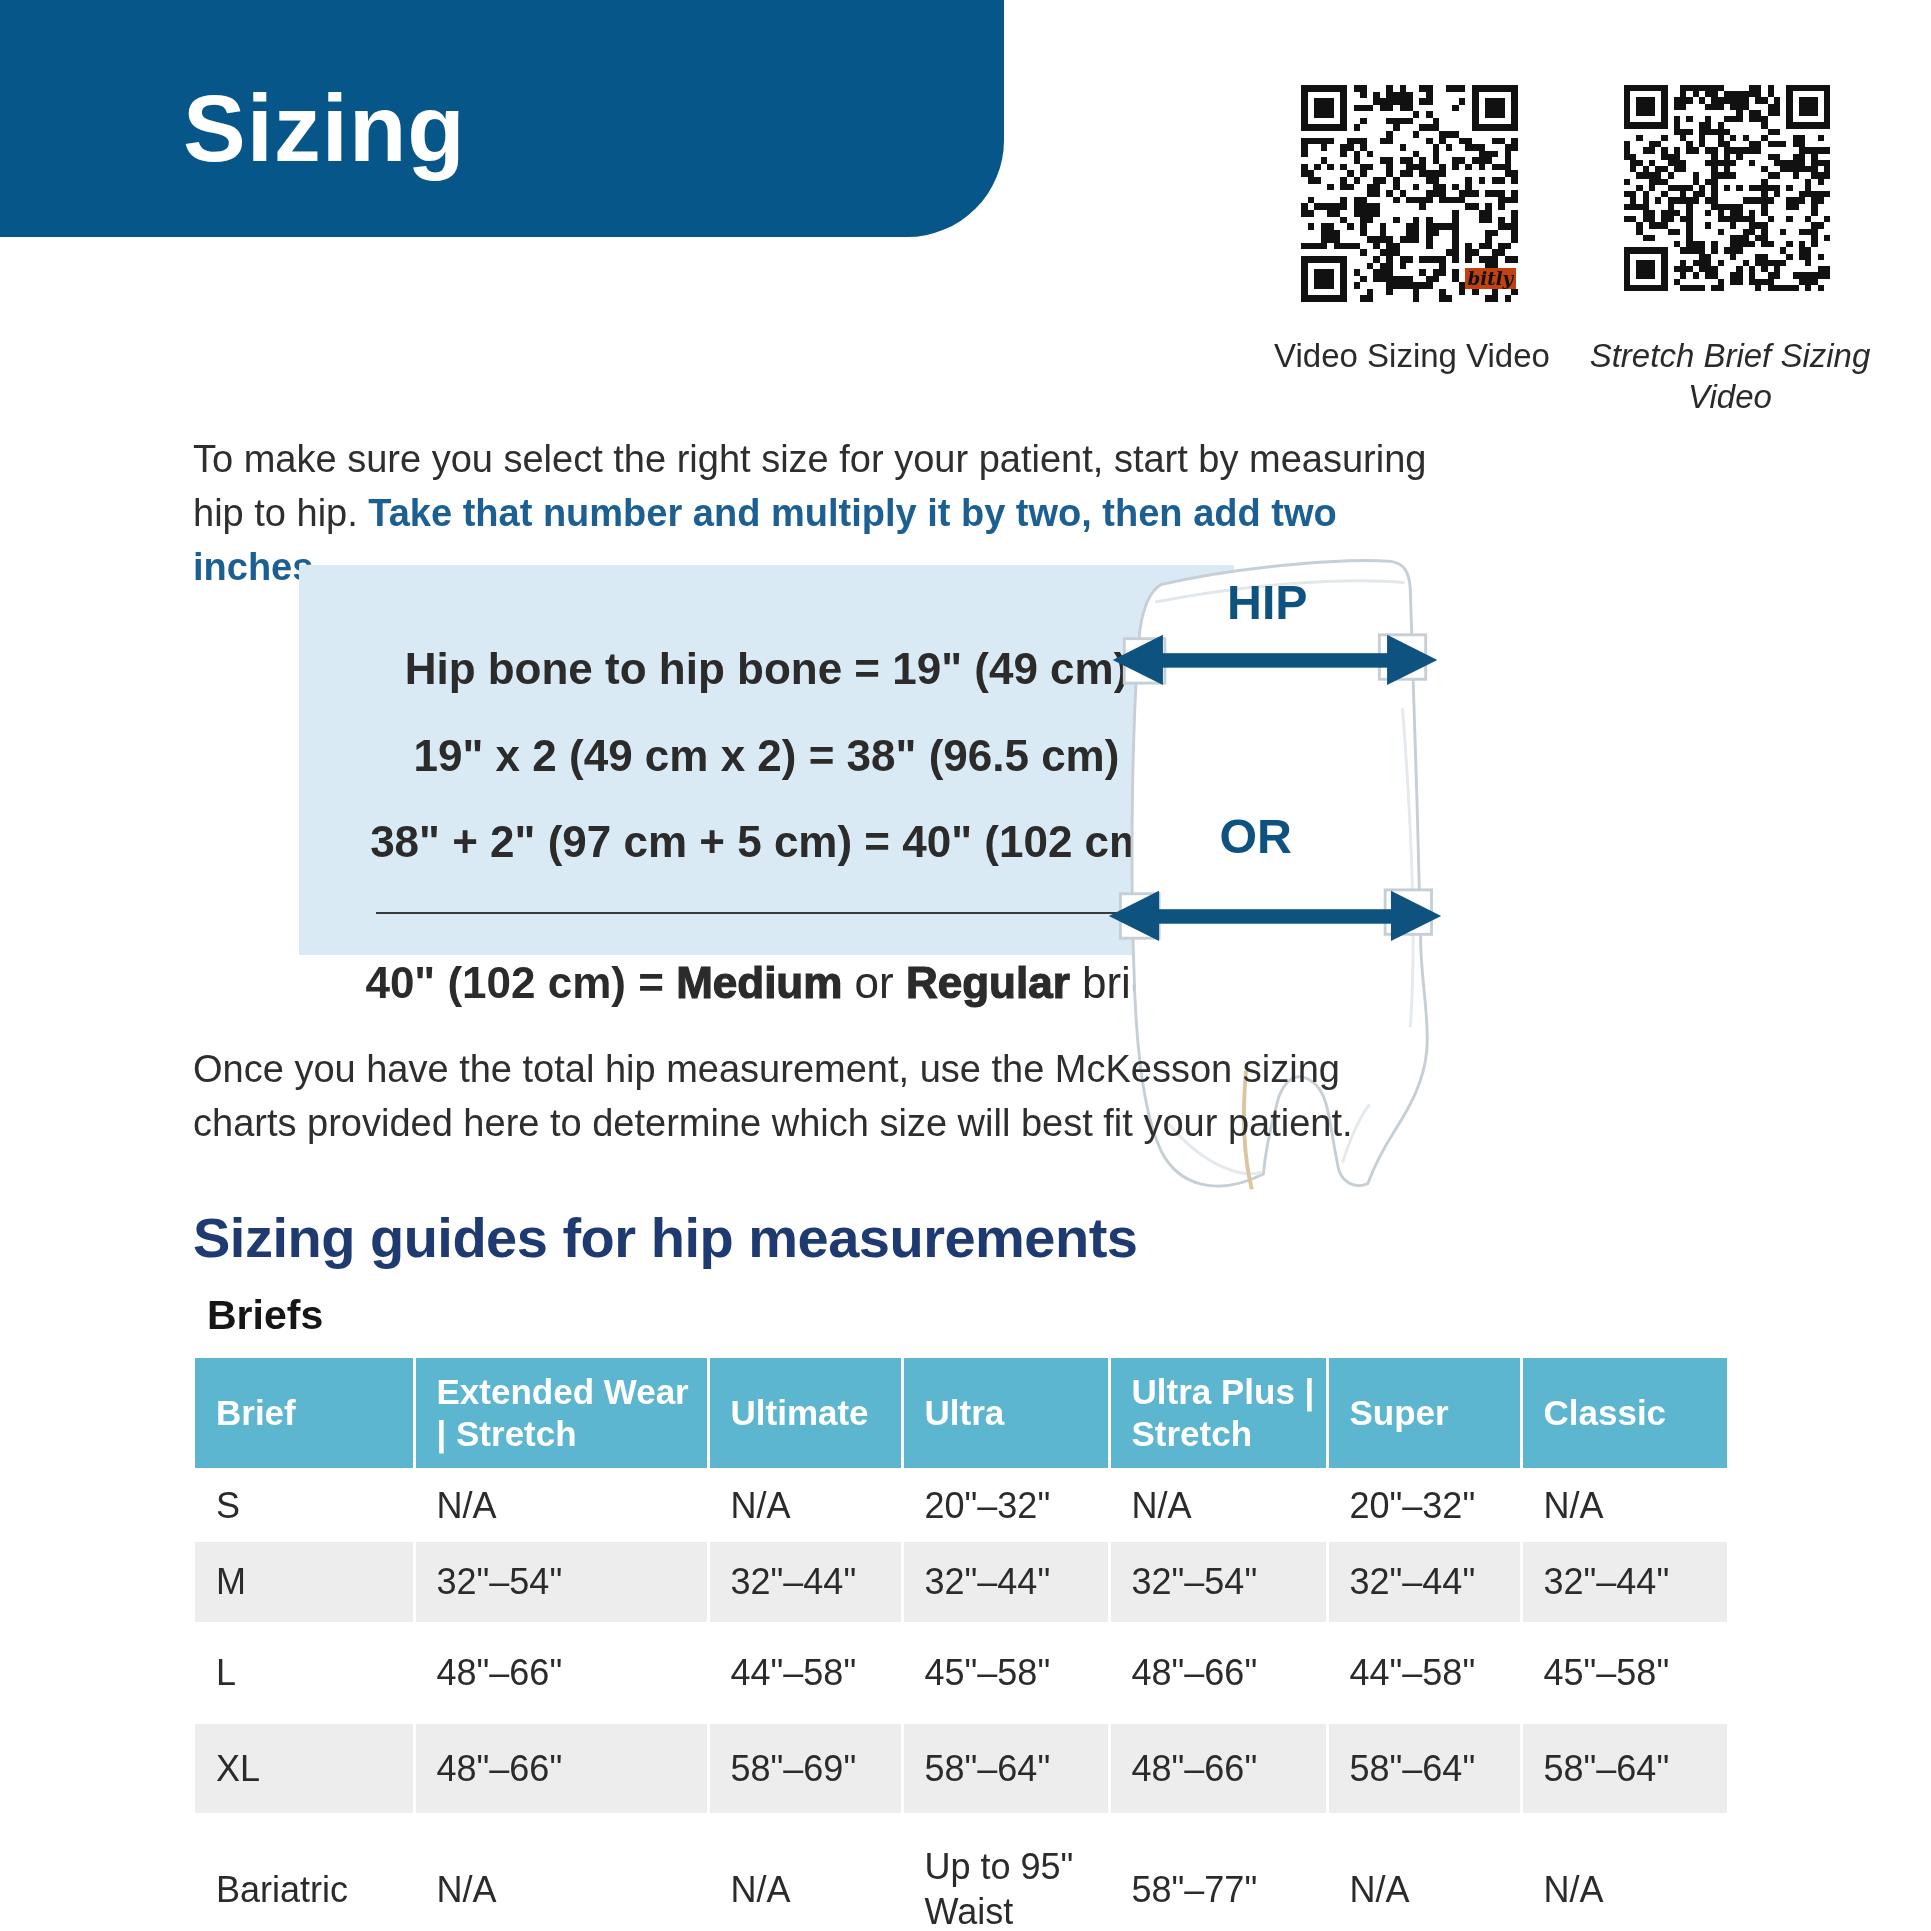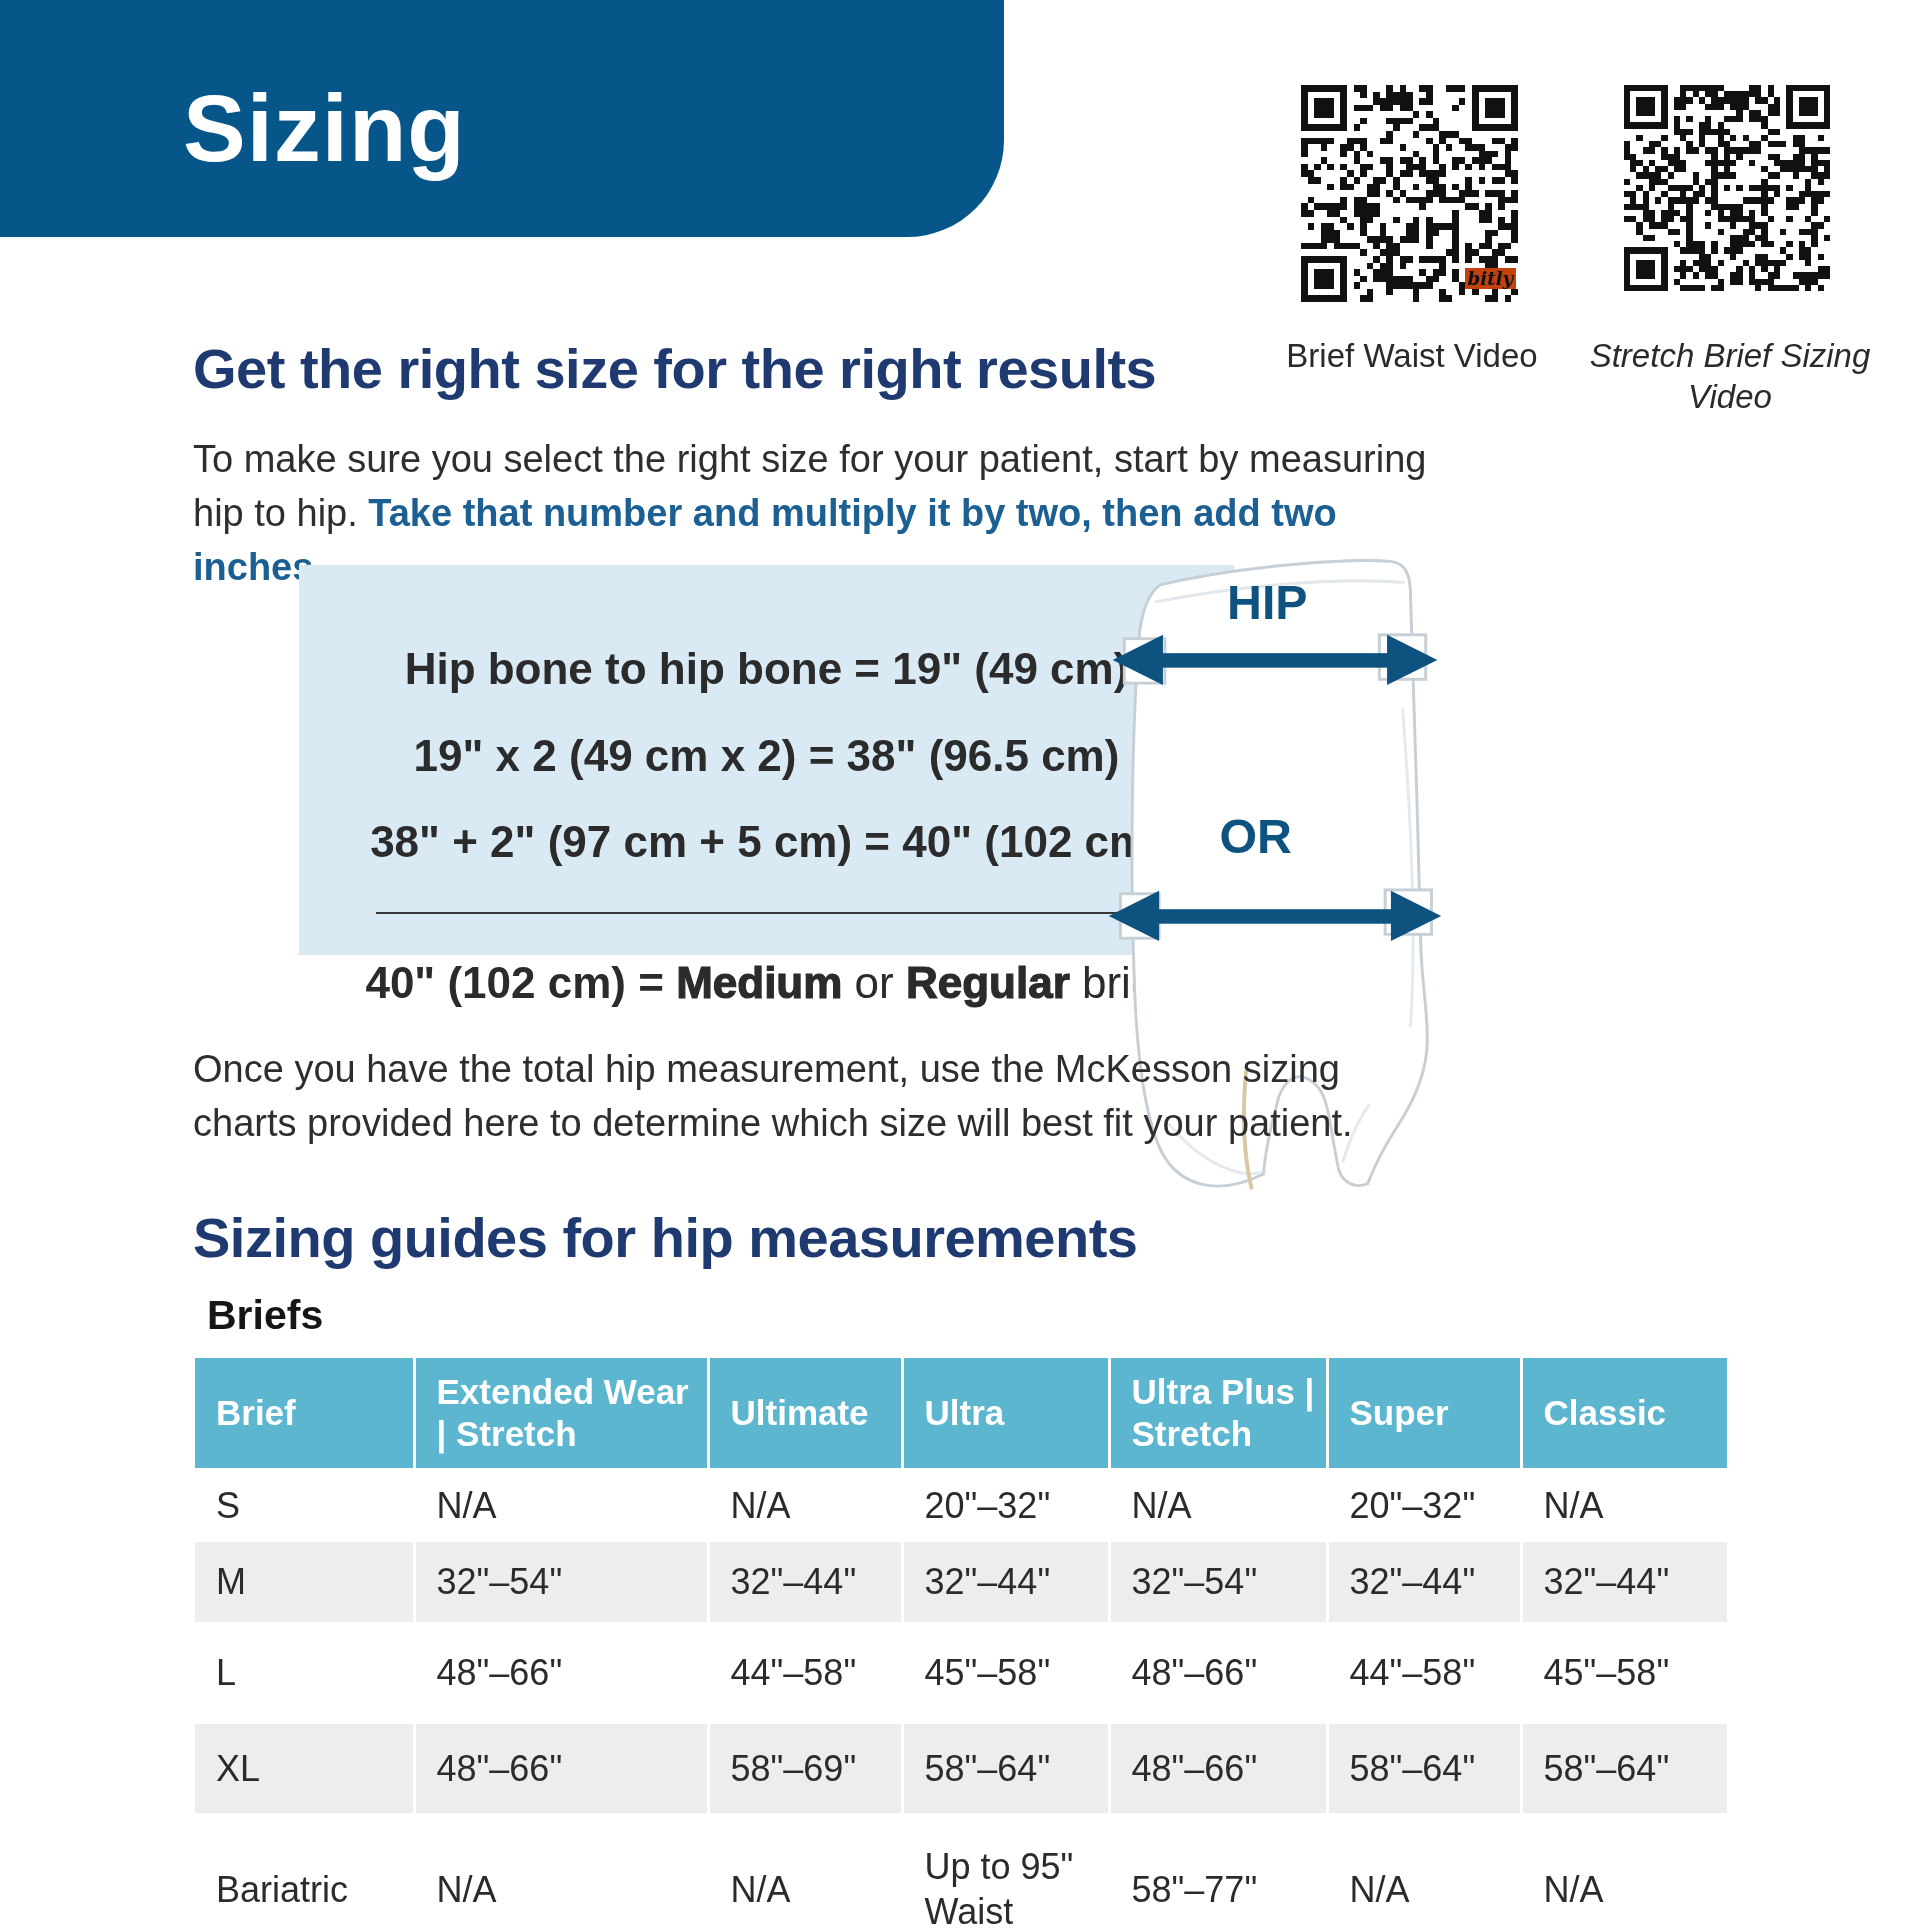--- a/index.html
+++ b/index.html
@@ -905,24 +905,23 @@
           <rect x="2" y="2" width="3" height="3"></rect>
           <rect x="26" y="0" width="7" height="7"></rect>
           <rect x="27" y="1" width="5" height="5" fill="#fff"></rect>
           <rect x="28" y="2" width="3" height="3"></rect>
           <rect x="0" y="26" width="7" height="7"></rect>
           <rect x="1" y="27" width="5" height="5" fill="#fff"></rect>
           <rect x="2" y="28" width="3" height="3"></rect>
         </g>
       </svg>
   </div>
-  <div class="qr-label" id="qr1-label">Brief Waist Video</div>
+  <div class="qr-label" id="qr1-label">Video Sizing Video</div>
   <div class="qr-label" id="qr2-label">Stretch Brief Sizing Video</div>
 
-  <h2 class="h-navy" id="heading-intro">Get the right size for the right results</h2>
   <p class="para" id="para-intro">
     <span>To make sure you select the right size for your patient, start by measuring</span><br>
     <span>hip to hip. </span><span class="blue-bold">Take that number and multiply it by two, then add two inches.</span>
   </p>
 
   <div class="calcbox">
     <div class="cline first">Hip bone to hip bone = 19" (49 cm)</div>
     <div class="cline">19" x 2 (49 cm x 2) = 38" (96.5 cm)</div>
     <div class="cline">38" + 2" (97 cm + 5 cm) = 40" (102 cm)</div>
     <div class="calc-rule"></div>

